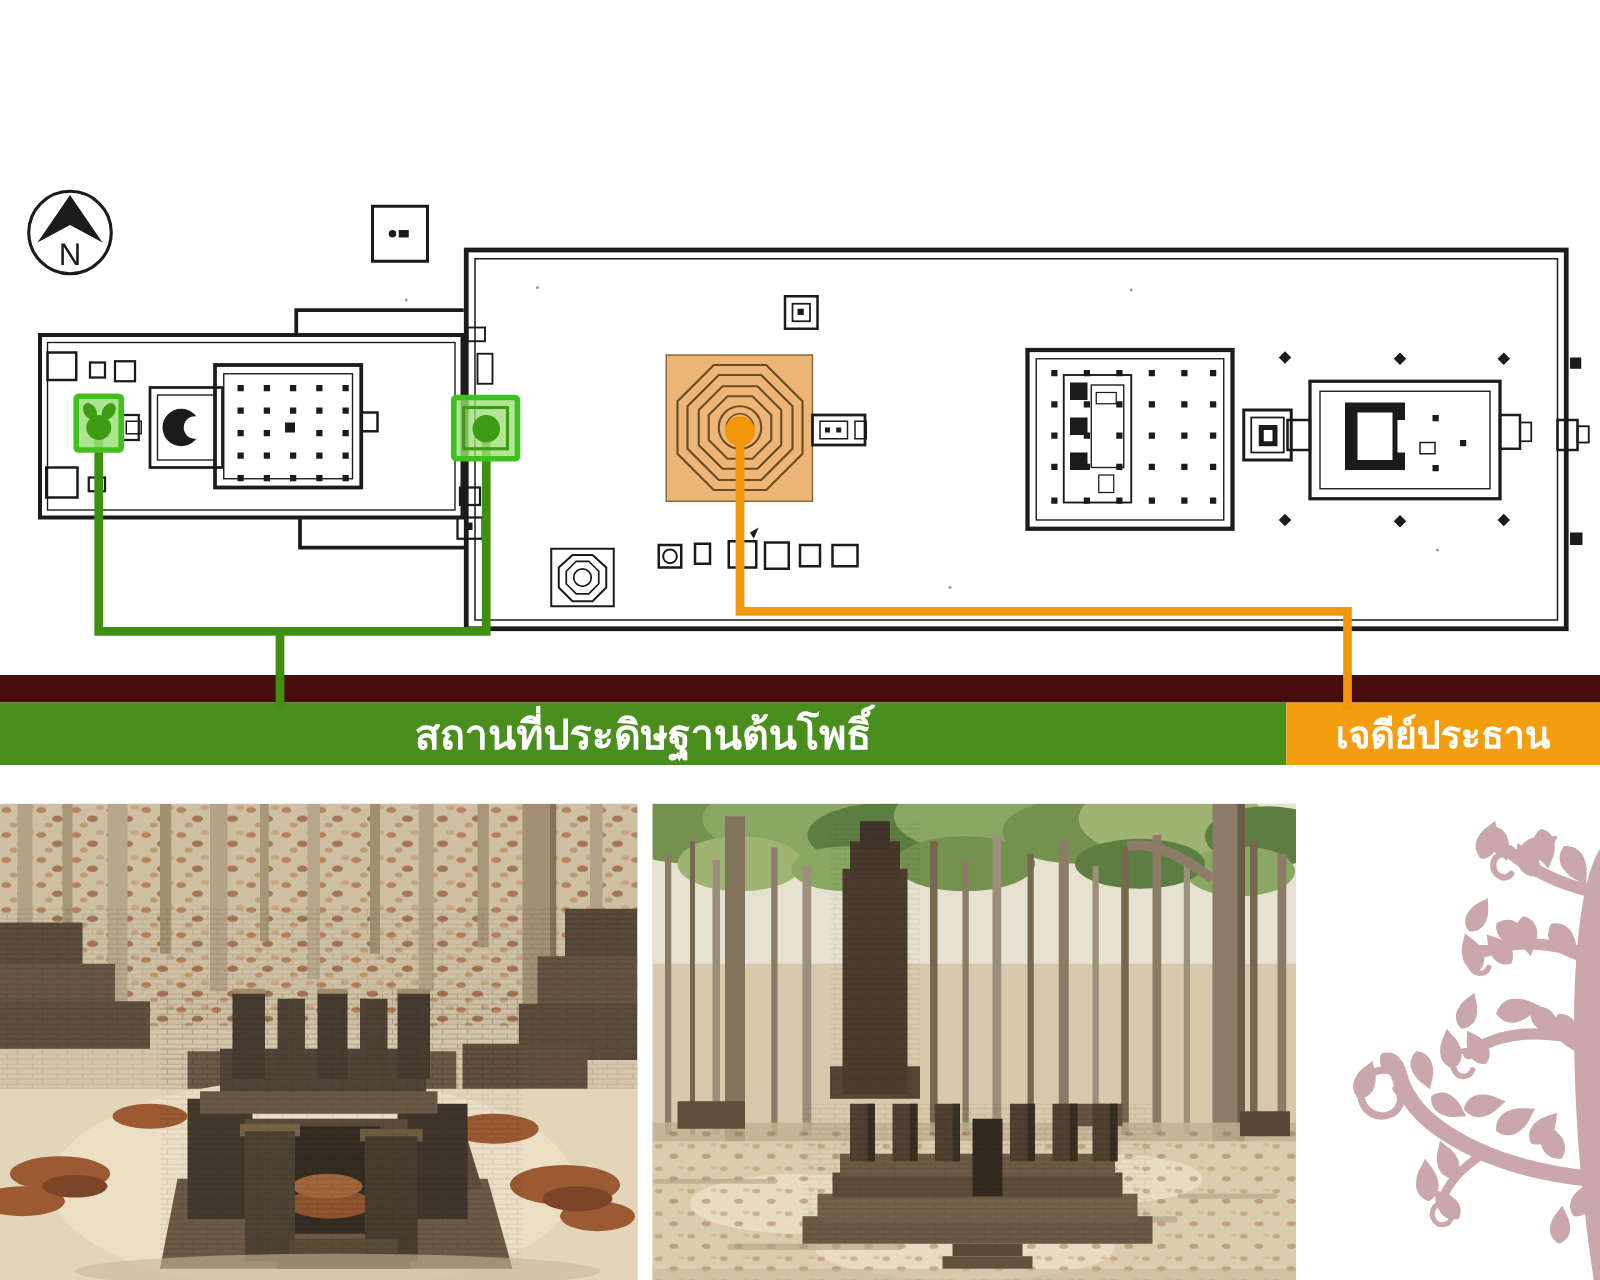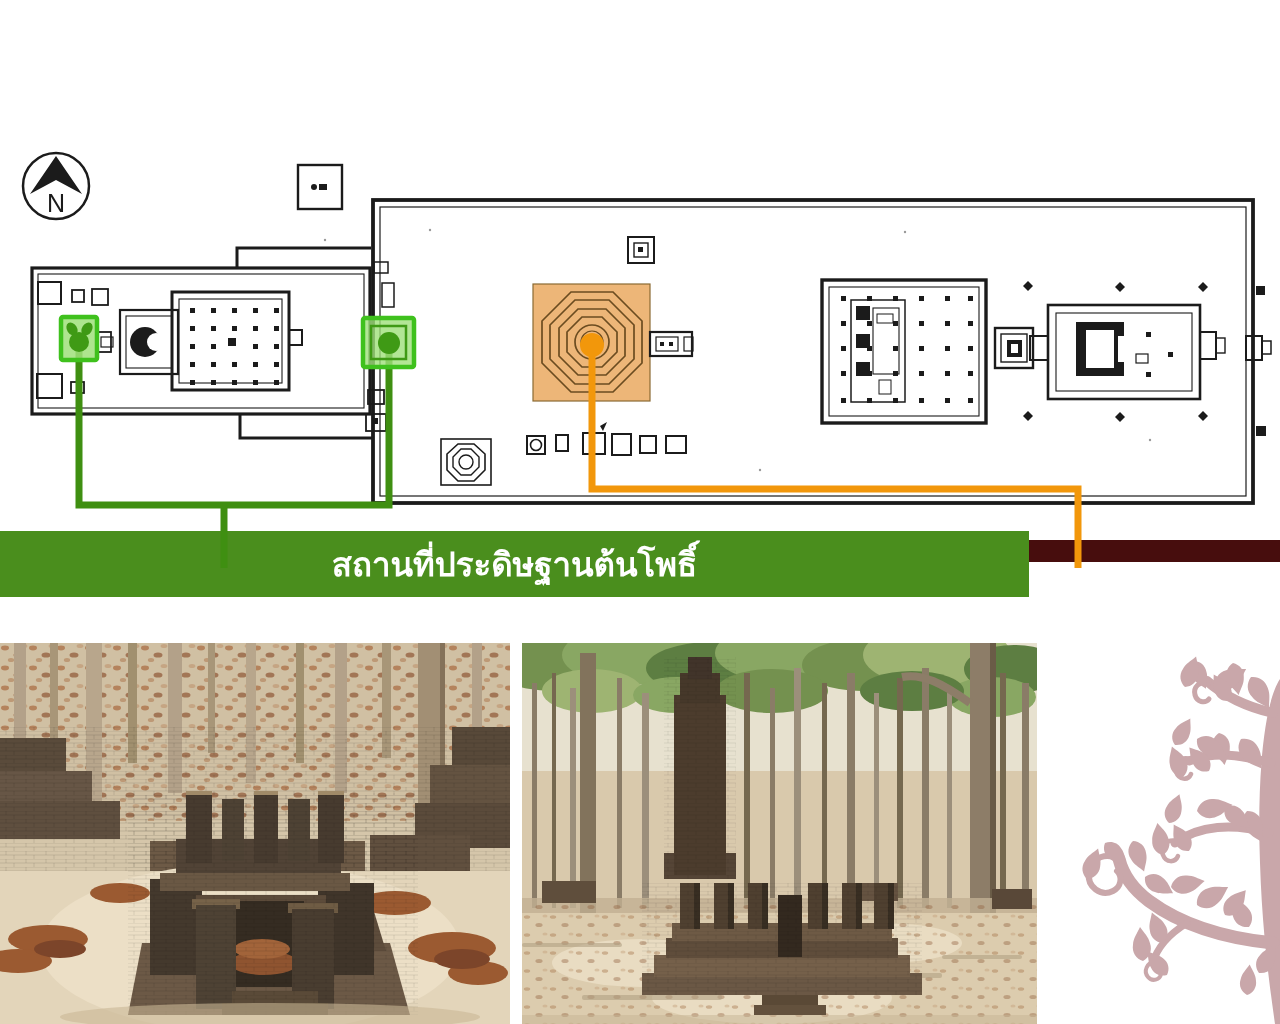--- a/index.html
+++ b/index.html
@@ -13,21 +13,21 @@
   *{margin:0;padding:0;box-sizing:border-box}
   html,body{background:#888;}
   body{font-family:"Liberation Sans","DejaVu Sans",sans-serif;}
   .canvas{position:relative;width:1280px;height:1024px;background:var(--page_bg);overflow:hidden;margin:0 auto;}
   .header{position:absolute;left:0;top:0;width:1280px;height:140px;background:var(--header_bg);}
   .header h1{position:absolute;right:22px;top:0;height:140px;line-height:150px;color:#fff;
              font-size:84px;font-weight:bold;letter-spacing:1px;white-space:nowrap;}
   .plan-area{position:absolute;left:0;top:140px;width:1280px;height:400px;background:#fff;}
   .plan-svg{position:absolute;left:0;top:0;}
   .divider{position:absolute;left:0;top:540px;width:1280px;height:22px;background:var(--divider);z-index:1;}
-  .label-row{position:absolute;left:0;top:531px;width:1280px;height:66px;display:flex;z-index:1;}
+  .label-row{position:absolute;left:0;top:562px;width:1280px;height:50px;display:flex;z-index:1;}
   .label{display:flex;align-items:center;justify-content:center;color:#fff;font-weight:bold;}
   .label-green{width:1029px;background:var(--green_label);font-size:33px;}
   .label-orange{width:251px;background:var(--orange_label);font-size:30px;}
   .overlay-svg{position:absolute;left:0;top:140px;z-index:2;pointer-events:none;}
   .photo-row{position:absolute;left:0;top:643px;width:1280px;height:381px;}
   .photo{position:absolute;top:0;height:381px;overflow:hidden;background:#d8c9ad;}
   .photo svg{display:block;}
   .photo1{left:0;width:510px;}
   .photo2{left:522px;width:515px;}
   .tree-panel{position:absolute;left:1037px;top:0;width:243px;height:381px;background:#fff;}
@@ -243,20 +243,21 @@
           <circle cx="760" cy="330" r="1.2"></circle>
           <circle cx="430" cy="90" r="1.2"></circle>
           <circle cx="1150" cy="300" r="1.2"></circle>
       </g>
     </svg>
   </div>
 
   <div class="divider"></div>
   <div class="label-row">
     <div class="label label-green">สถานที่ประดิษฐานต้นโพธิ์</div>
+    <div class="label label-orange">เจดีย์ประธาน</div>
   </div>
 
   <svg class="overlay-svg" width="1280" height="488" viewBox="0 0 1280 488">
     <g stroke="var(--green_line)" stroke-width="7" fill="none">
       <polyline points="79,201 79,365 389,365 389,203"></polyline>
       <line x1="224" y1="365" x2="224" y2="428"></line>
     </g>
     <g stroke="var(--orange_line)" stroke-width="7" fill="none">
       <polyline points="592,205 592,349 1078,349 1078,428"></polyline>
     </g>

